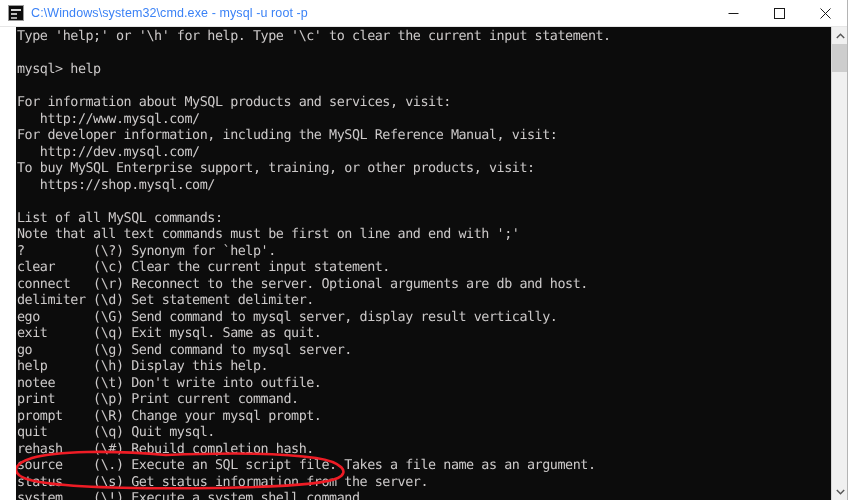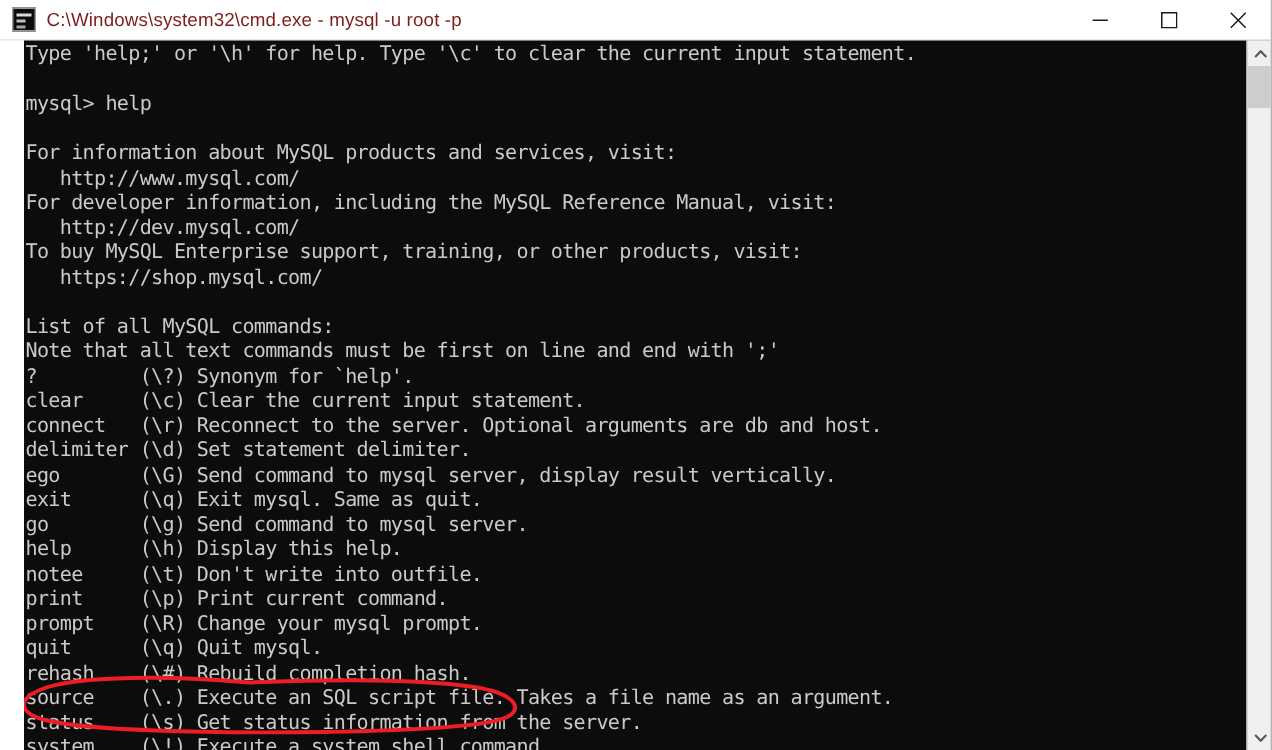--- a/index.html
+++ b/index.html
@@ -58,21 +58,21 @@
     content: "";
     position: absolute;
     left: 2px; top: 7px;
     width: 6px; height: 2px;
     background: #bdbdbd;
     box-shadow: 0 4px 0 -0px #a5a5a5;
   }
   #title-text {
     font-family: "Liberation Sans", sans-serif;
     font-size: 12.5px;
-    color: #7f1d1d;
+    color: #3b82f6;
     white-space: nowrap;
     letter-spacing: 0.1px;
   }
   #caption-buttons {
     margin-left: auto;
     display: flex;
     height: 27px;
   }
   .caption-btn {
     width: 46px;

